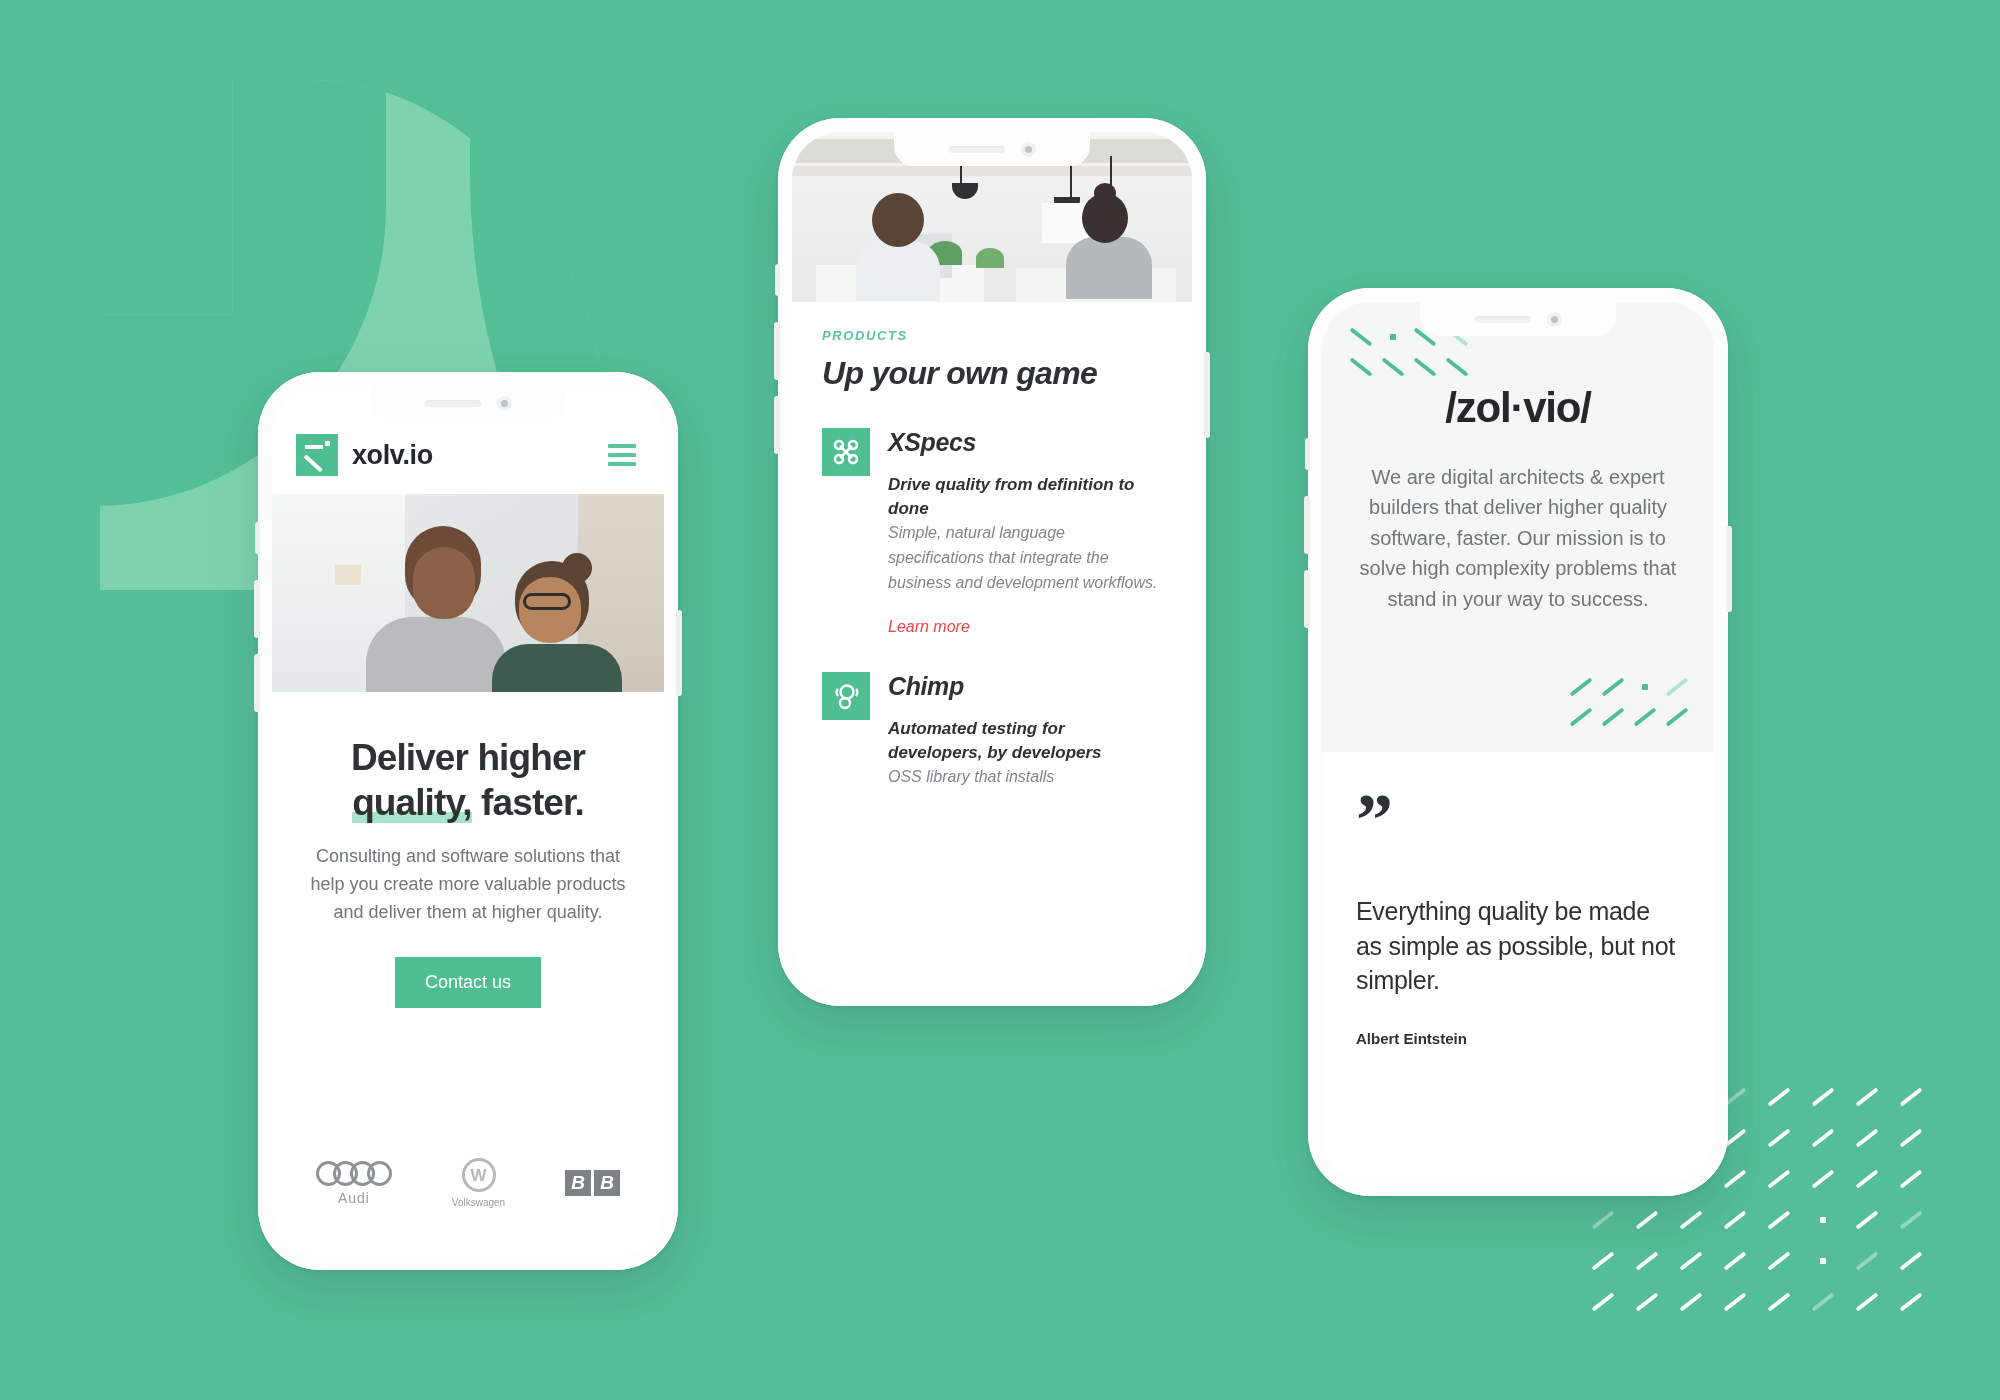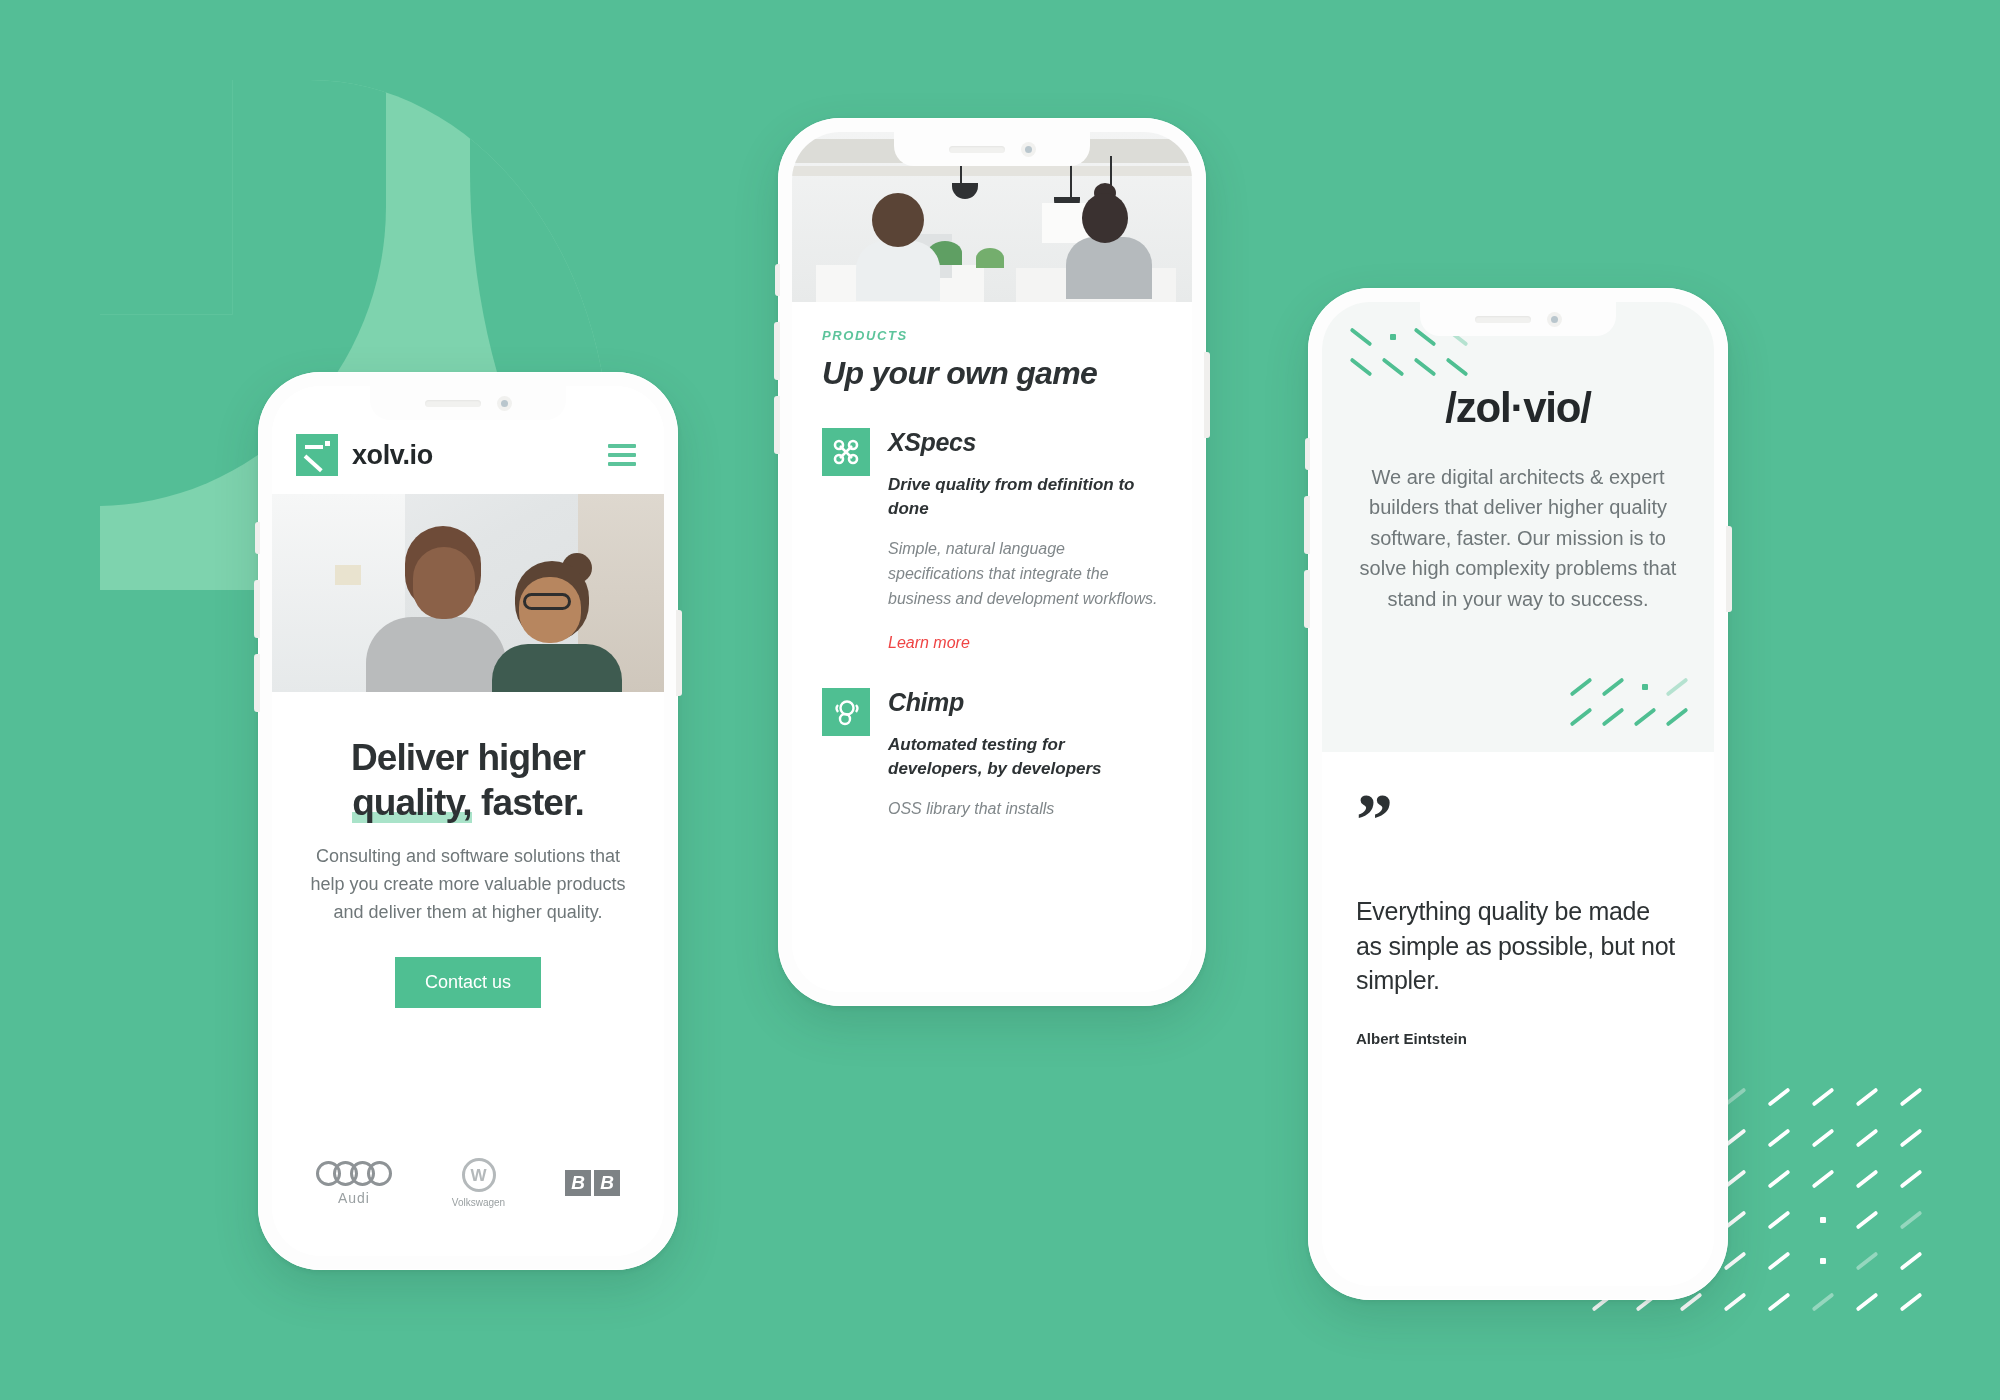--- a/index.html
+++ b/index.html
@@ -369,41 +369,40 @@
     letter-spacing: -0.4px;
   }
   .product-tag {
     margin-top: 16px;
     font-size: 17px;
     font-weight: bold;
     line-height: 1.42;
     color: #2d3234;
   }
   .product-desc {
-    margin-top: 16px;
     font-size: 16px;
     line-height: 1.55;
     color: #80878a;
   }
   .learn-more {
     display: inline-block;
     margin-top: 22px;
     font-size: 16px;
     color: #ef4444;
     text-decoration: none;
     cursor: pointer;
   }
 
   
 
   #phone-three {
     left: 1308px;
     top: 288px;
     width: 420px;
-    height: 1012px;
+    height: 908px;
   }
   #phone-three .btn-left-top { top: 150px;  height: 32px; }
   #phone-three .btn-left-mid { top: 208px;  height: 58px; }
   #phone-three .btn-left-mid.second { top: 282px; height: 58px; }
   #phone-three .btn-right    { top: 238px;  height: 86px; }
 
   .about-panel {
     background: #f4f7f6;
     padding: 82px 34px 44px 34px;
     position: relative;

